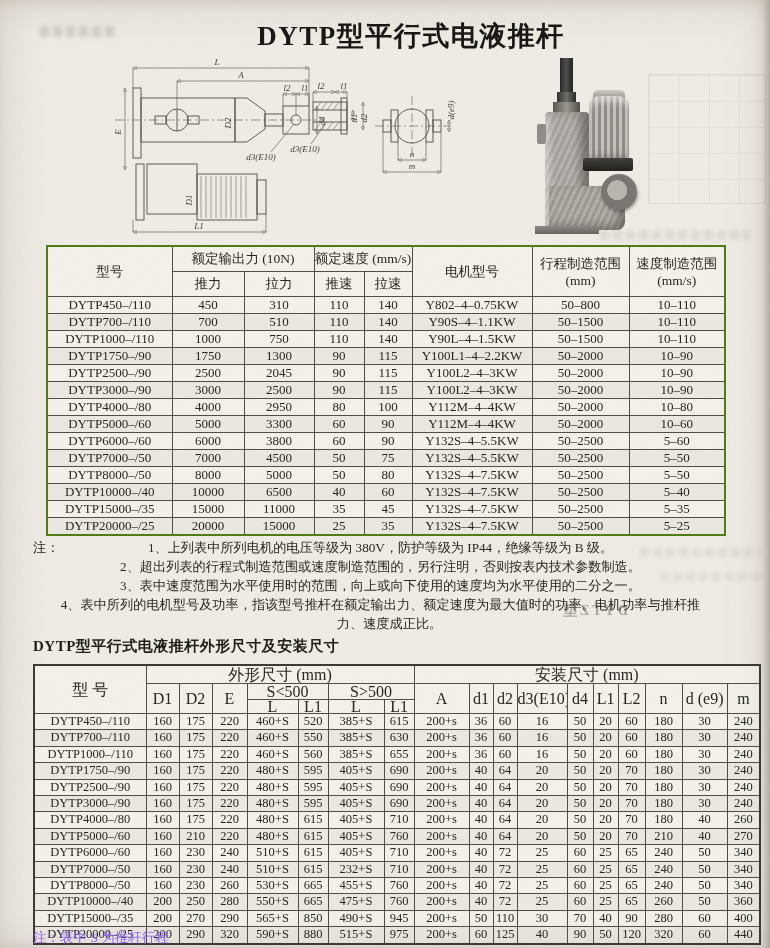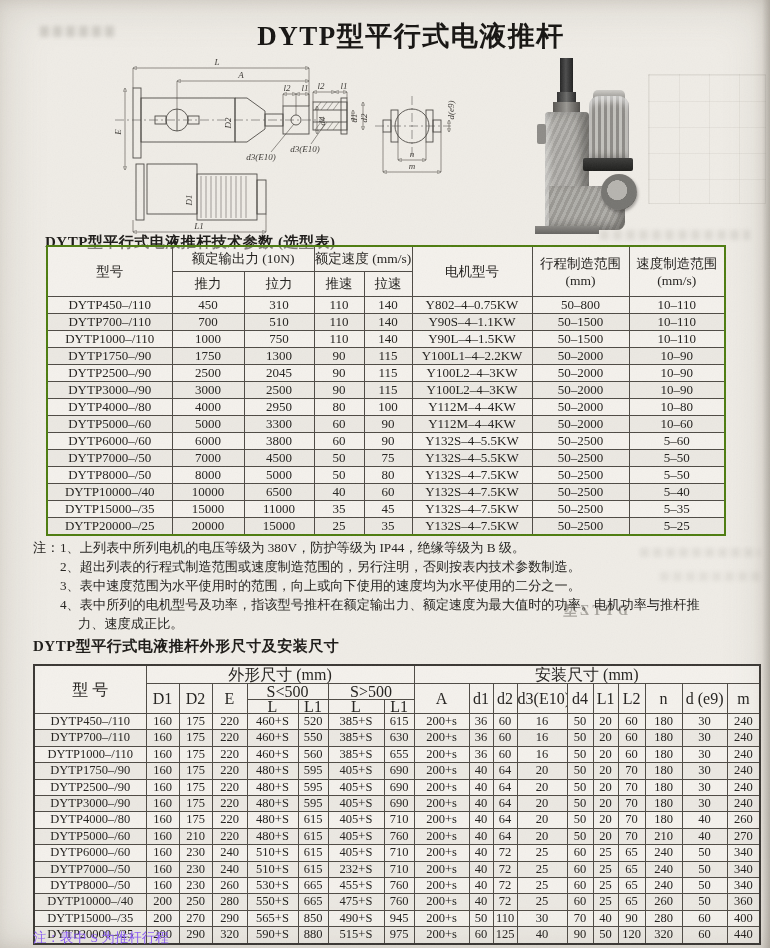--- a/index.html
+++ b/index.html
@@ -32,21 +32,21 @@
   #table2 th{font-size:16px;}
   #table2 .h1{height:17px;line-height:17px;}
   #table2 .h2{height:15px;line-height:15px;}
   #table2 .h3{height:13px;line-height:13px;}
   #table2 td{height:15.4px;line-height:15.4px;}
   tbody tr:nth-child(even){background:rgba(205,200,190,.22);}
 
   
   .notes{position:absolute;left:33px;top:538px;width:668px;font-size:13.2px;line-height:19px;color:#24221f;}
   .notes-prefix{position:absolute;left:0;top:0;}
-  .note{padding-left:45px;text-indent:-18px;}
+  .note{padding-left:45px;text-indent:-18px;text-align:center;}
   .footnote{position:absolute;left:33px;top:929px;font-size:13.5px;color:#8b5cf6;}
 
   
   .drawing{position:absolute;left:95px;top:54px;}
   .drawing line,.drawing rect,.drawing circle,.drawing polygon,.drawing path,.drawing polyline{
     stroke:#4d4a45;stroke-width:.9;fill:none;}
   .drawing text{fill:#3c3935;font-size:9px;font-style:italic;stroke:none;font-family:"Liberation Serif","DejaVu Serif",serif;}
   .drawing .cl{stroke-dasharray:9 3 2 3;stroke-width:.55;}
   .drawing .dim{stroke-width:.6;}
   .drawing .hatch{stroke-width:.5;}
@@ -227,21 +227,20 @@
     <div class="ph-body"></div>
     <div class="ph-lug"></div>
     <div class="ph-motorcap"></div>
     <div class="ph-motor"></div>
     <div class="ph-clamp"></div>
     <div class="ph-foot"></div>
     <div class="ph-flange"></div>
     <div class="ph-base"></div>
   </div>
 
-  <div class="sec-heading" id="heading1">DYTP型平行式电液推杆技术参数 (选型表)</div>
 
   <table id="table1">
     <colgroup>
       <col style="width:125px">
         <col style="width:72px">
         <col style="width:70px">
         <col style="width:50px">
       <col style="width:48px">
         <col style="width:120px">
         <col style="width:97px">

